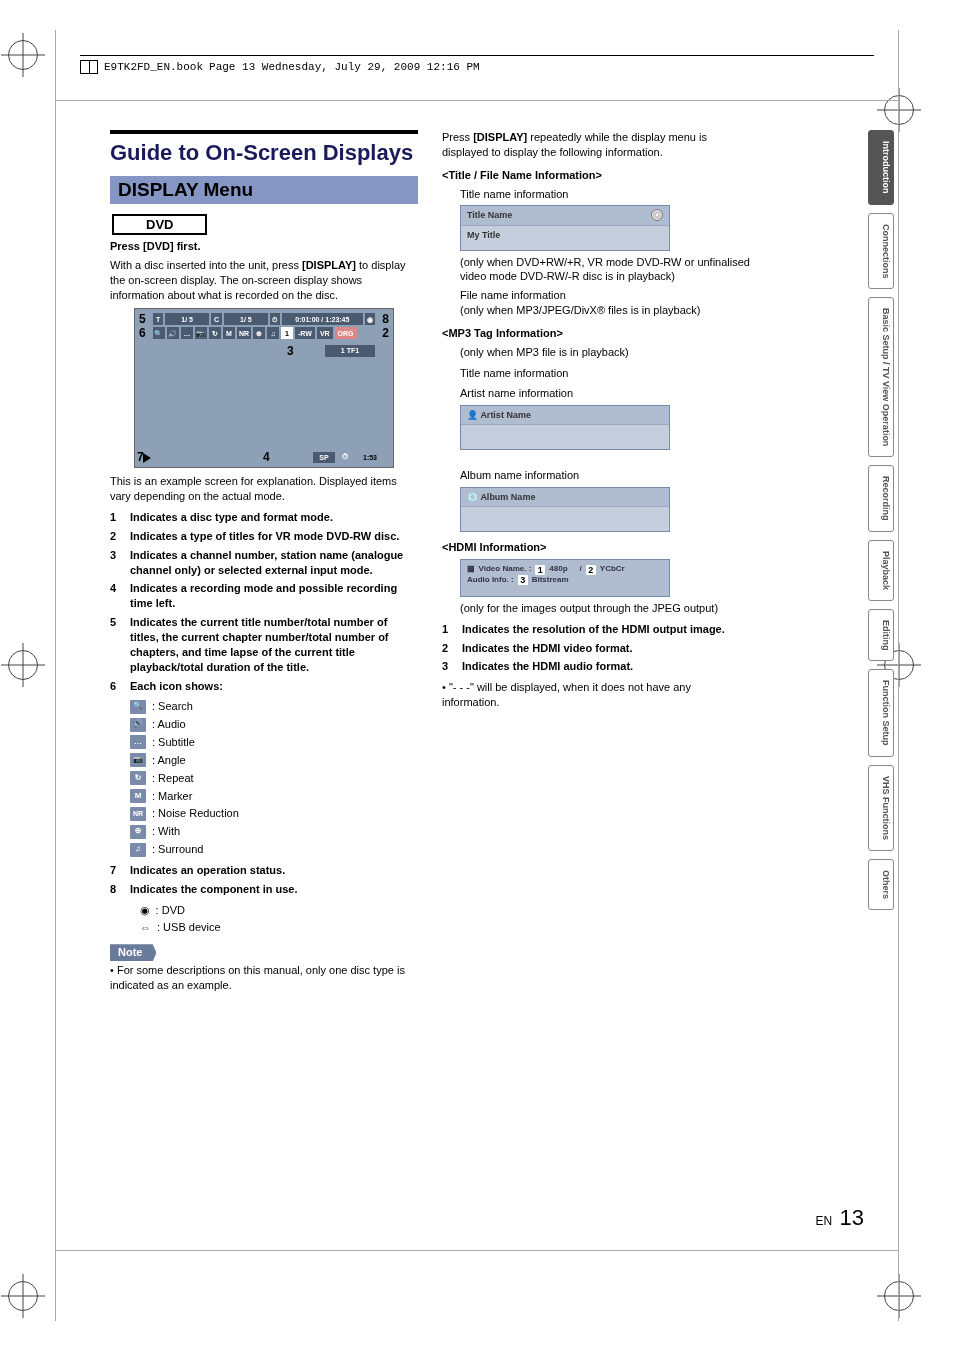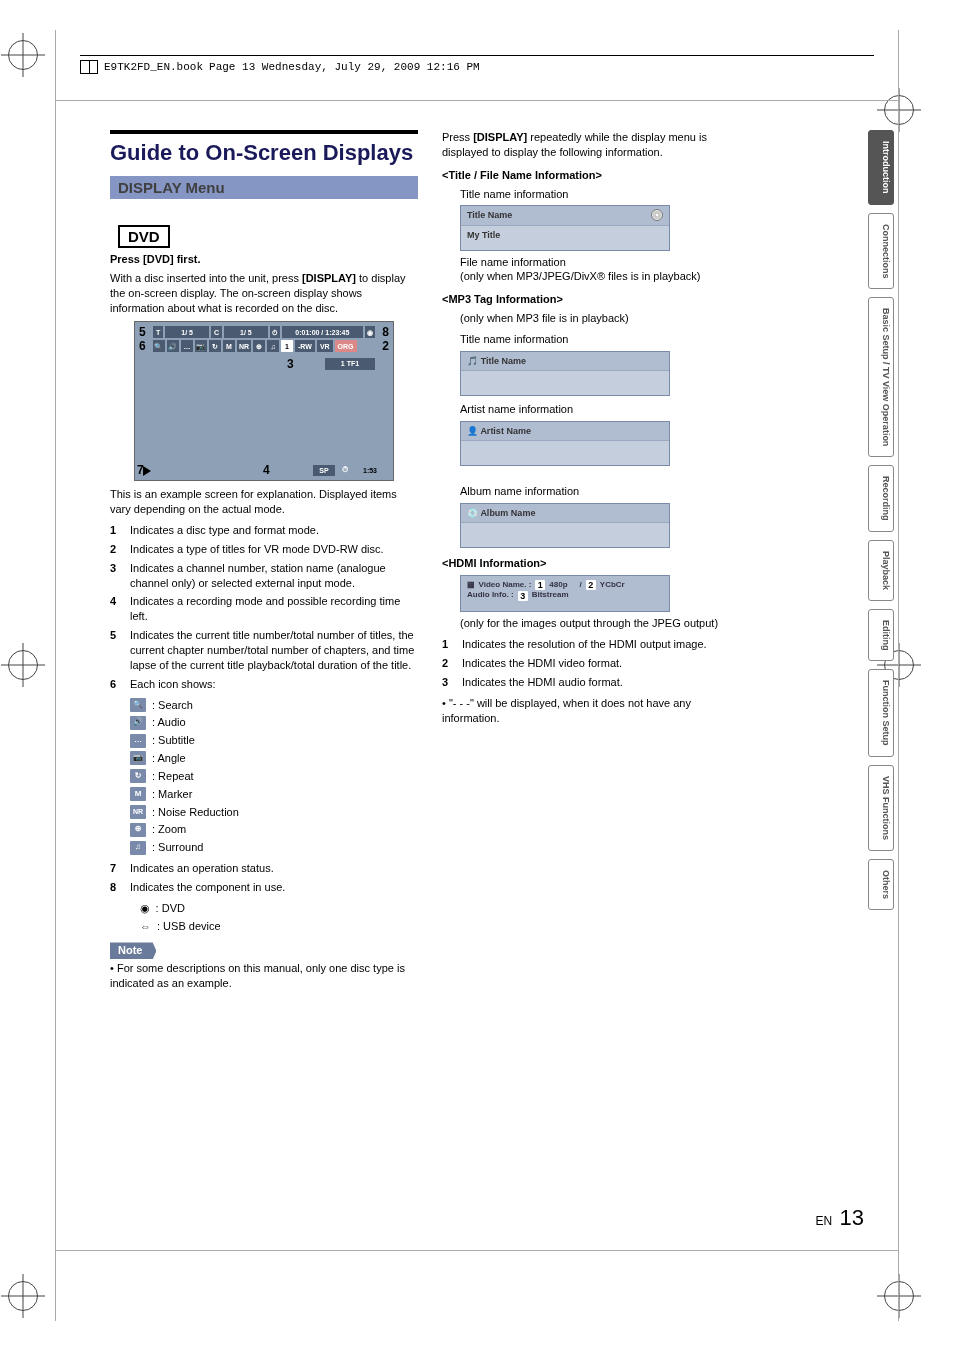--- a/index.html
+++ b/index.html
@@ -69,33 +69,33 @@
   h1.section-title {
     font-size: 22px;
     font-weight: bold;
     color: #1a1a5a;
     border-top: 4px solid #000;
     padding-top: 6px;
     margin-bottom: 10px;
   }
   .subsection-bar {
     background: #8696c4;
-    color: #404040;
-    font-weight: bold;
-    font-size: 15px;
+    color: #000000;
+    font-weight: bold;
+    font-size: 19px;
     padding: 3px 8px;
-    margin-bottom: 24px;
+    margin-bottom: 8px;
   }
   .dvd-tag {
     border: 2px solid #000;
     display: inline-block;
-    padding: 1px 8px;
-    font-weight: bold;
-    font-size: 15px;
-    margin: 2px 0 4px 8px;
+    padding: 1px 32px;
+    font-weight: bold;
+    font-size: 13px;
+    margin: 2px 0 4px 2px;
   }
   .body { font-size: 11px; line-height: 1.35; }
   .body p { margin-bottom: 4px; }
   .bold { font-weight: bold; }
 
   .osd-screen {
     width: 260px;
     height: 160px;
     background: #8da0b6;
     border: 1px solid #666;
@@ -115,21 +115,21 @@
   .osd-row2 { position:absolute; top:18px; left:18px; right:18px; height:12px; display:flex; gap:2px; }
   .osd-cell { background:#4a5a70; padding:1px 3px; display:flex; align-items:center; justify-content:center; font-size:7px; }
   .osd-row3 { position:absolute; top:36px; right:18px; display:flex; gap:4px; align-items:center; }
   .osd-row3 .osd-cell { background:#4a5a70; }
   .osd-bottom { position:absolute; bottom:4px; left:8px; right:8px; display:flex; align-items:center; }
   .osd-play { width:0; height:0; border-left:8px solid #000; border-top:5px solid transparent; border-bottom:5px solid transparent; }
 
   ol.numlist { list-style: none; padding: 0; margin: 6px 0; }
   ol.numlist > li { display: flex; gap: 8px; font-size: 11px; margin-bottom: 4px; }
   ol.numlist > li > .n { font-weight: bold; min-width: 12px; }
-  ol.numlist > li > .t { font-weight: normal; flex: 1; }
+  ol.numlist > li > .t { font-weight: bold; flex: 1; }
 
   .icon-list { margin-left: 20px; }
   .icon-row { display:flex; align-items:center; gap:6px; font-size:11px; margin:3px 0; }
   .micon {
     width: 16px; height: 14px;
     background: #7a8aaa;
     border-radius: 1px;
     display:inline-flex; align-items:center; justify-content:center;
     color:#fff; font-size:8px; font-weight:bold;
   }
@@ -328,21 +328,21 @@
           <div class="icon-row">
               <span class="micon">M</span>
               <span>: Marker</span>
             </div>
           <div class="icon-row">
               <span class="micon" style="font-size:7px">NR</span>
               <span>: Noise Reduction</span>
             </div>
           <div class="icon-row">
               <span class="micon">⊕</span>
-              <span>: Zoom</span>
+              <span>: With</span>
             </div>
           <div class="icon-row">
               <span class="micon">♫</span>
               <span>: Surround</span>
             </div>
         </div>
 
         <ol class="numlist">
           <li>
               <span class="n">7</span>
@@ -376,32 +376,27 @@
 
       <div class="subhead">&lt;Title / File Name Information&gt;</div>
       <div class="indent">Title name information</div>
       <div class="info-box">
         <div class="ib-head">
             <span>Title Name</span>
             <span class="disc-icon"></span>
           </div>
         <div class="ib-body">My Title</div>
       </div>
+      <div class="indent">(only when DVD+RW/+R, VR mode DVD-RW or unfinalised video mode DVD-RW/-R disc is in playback)</div>
       <div class="indent" style="margin-top:4px">File name information</div>
       <div class="indent">(only when MP3/JPEG/DivX® files is in playback)</div>
 
       <div class="subhead">&lt;MP3 Tag Information&gt;</div>
       <div class="indent">(only when MP3 file is in playback)</div>
       <div class="indent" style="margin-top:6px">Title name information</div>
-      <div class="info-box">
-        <div class="ib-head">
-            <span>🎵 <span>Title Name</span></span>
-          </div>
-        <div class="ib-body"></div>
-      </div>
       <div class="indent" style="margin-top:6px">Artist name information</div>
       <div class="info-box">
         <div class="ib-head">
             <span>👤 <span>Artist Name</span></span>
           </div>
         <div class="ib-body"></div>
       </div>
       <div class="indent" style="margin-top:18px">Album name information</div>
       <div class="info-box">
         <div class="ib-head">

